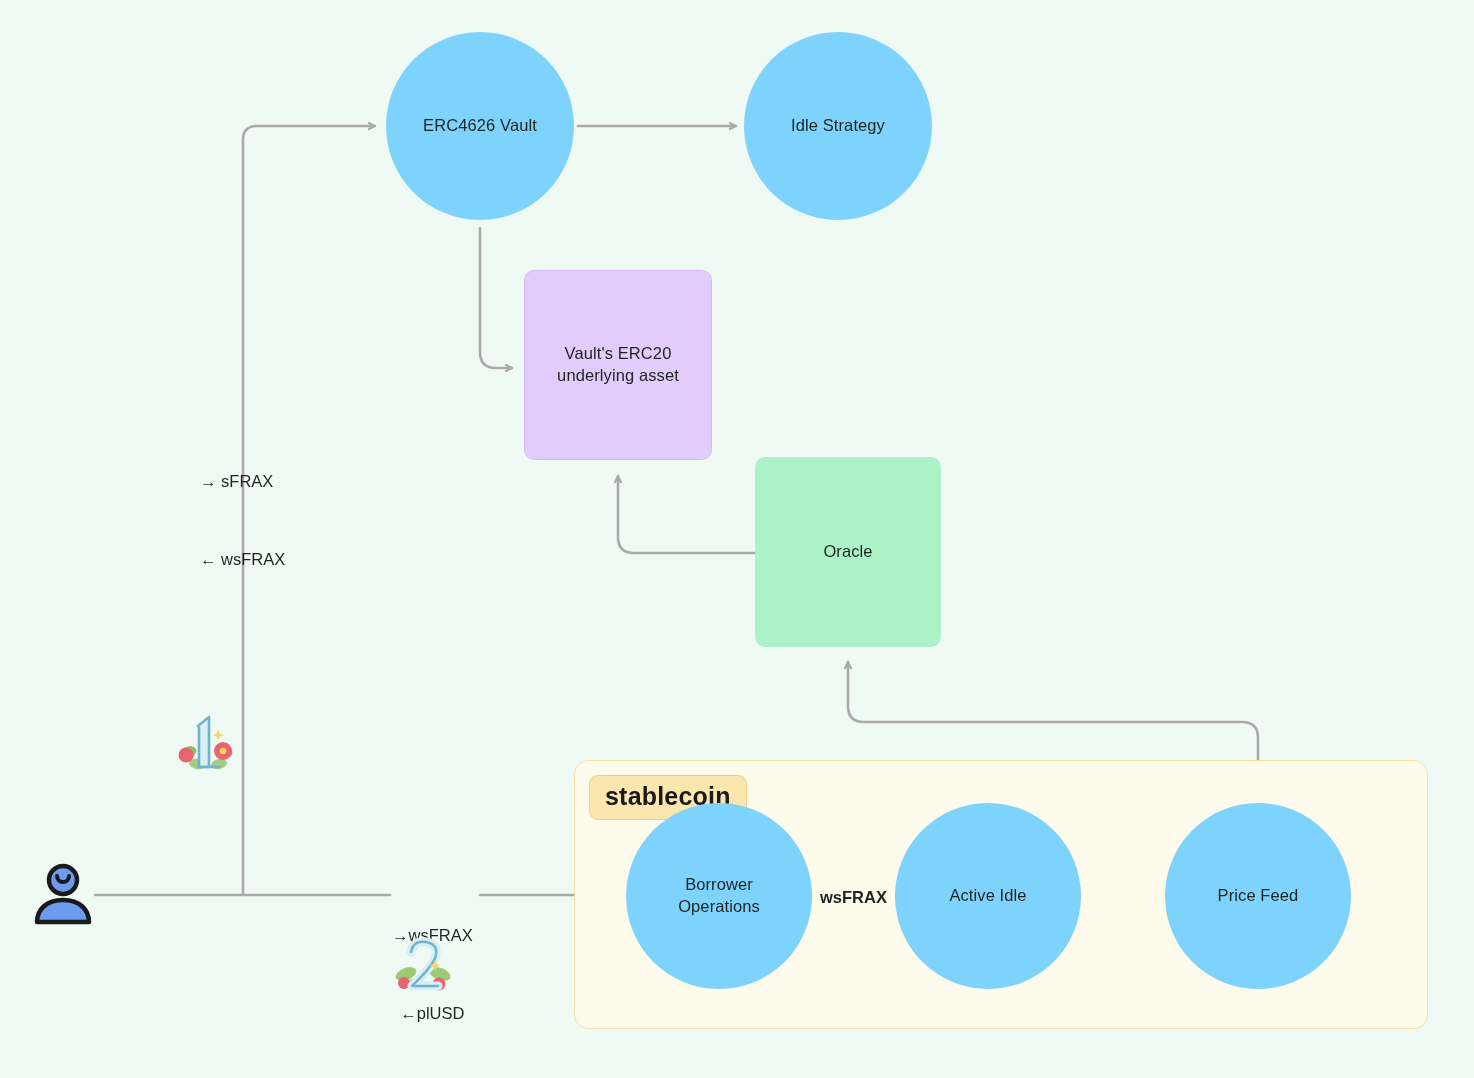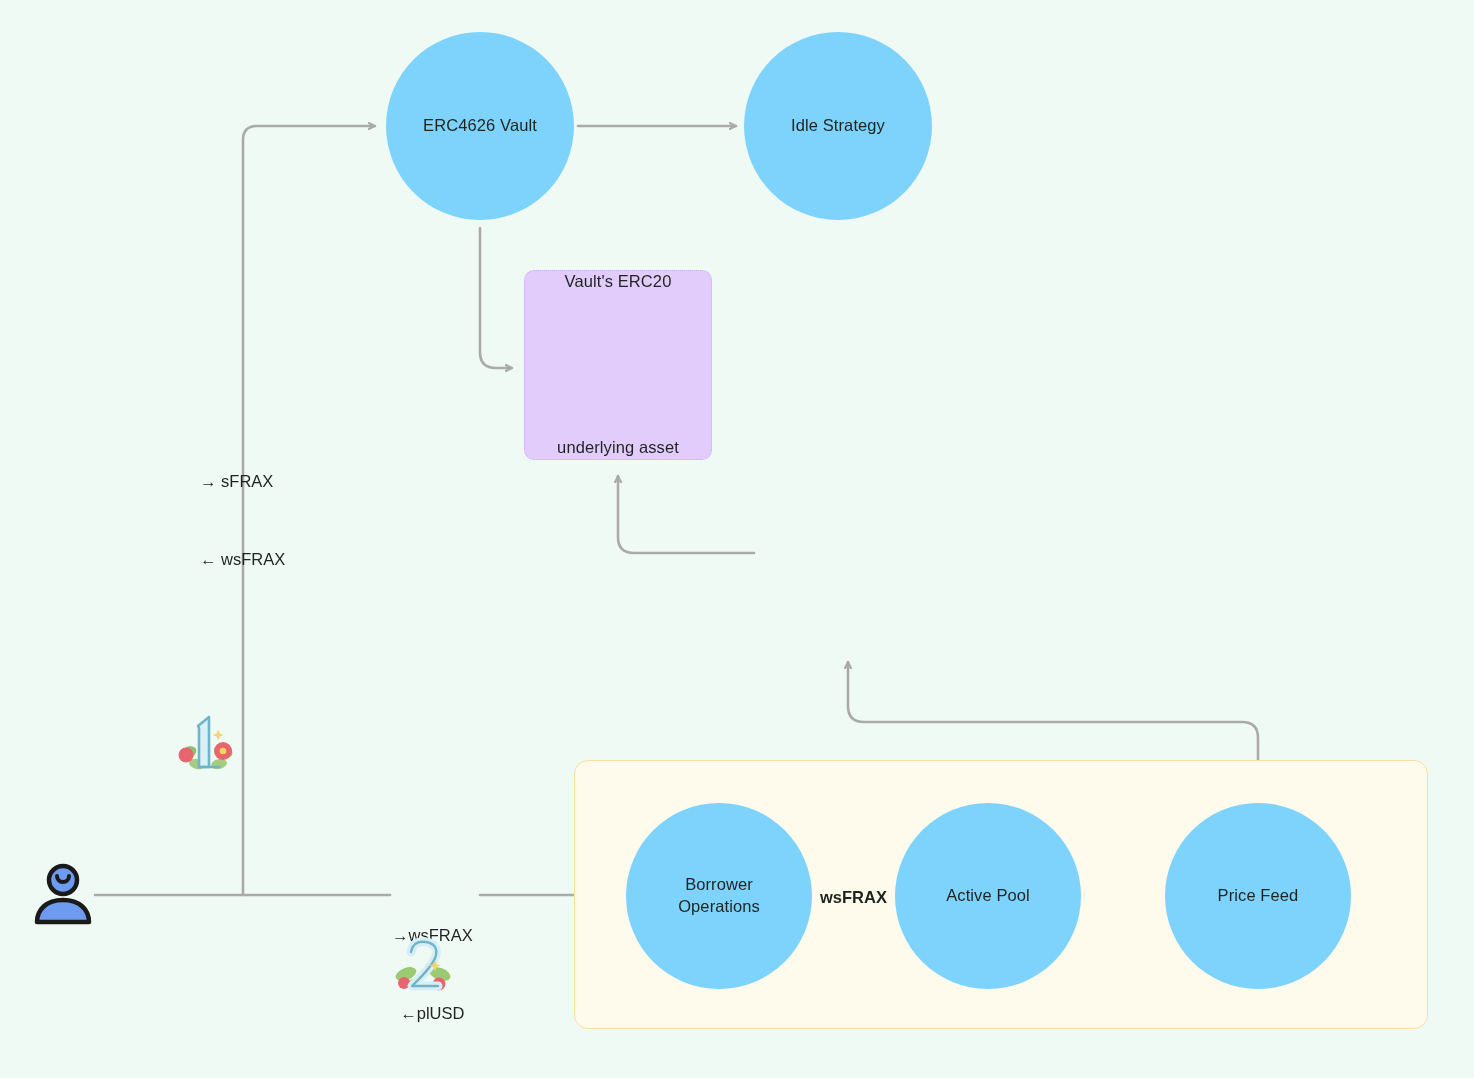--- a/index.html
+++ b/index.html
@@ -41,21 +41,20 @@
     background: #7dd3fc;
   }
   .rect-green {
     background: #ACF2C8;
     border-radius: 10px;
   }
   .rect-purple {
     background: #E2CCFC;
     border-radius: 10px;
     border: 1px dotted #CDA8F0;
-    justify-content: space-between;
   }
   .group-box {
     position: absolute;
     background: #FEFBEC;
     border: 1.5px solid #F7DFA3;
     border-radius: 14px;
   }
   .group-badge {
     position: absolute;
     background: #FBE7AE;
@@ -117,42 +116,46 @@
 
       <path d="M1258,812 L1258,738 Q1258,722 1242,722 L864,722 Q848,722 848,706 L848,662" marker-end="url(#arrow)"></path>
 
       <path d="M812,895 L893,895"></path>
 
       <path d="M1088,895 L1160,895" marker-end="url(#arrow)"></path>
     </g>
   </svg>
 
   <div class="group-box" style="left:574px; top:760px; width:852px; height:267px;"></div>
+  <div class="group-badge" style="left:589px; top:775px;">stablecoin</div>
 
   <div class="node circle" style="left:386px; top:32px; width:188px; height:188px;">
     <span>ERC4626 Vault</span>
   </div>
 
   <div class="node circle" style="left:744px; top:32px; width:188px; height:188px;">
     <span>Idle Strategy</span>
   </div>
 
   <div class="node rect-purple" style="left:524px; top:270px; width:186px; height:188px; flex-direction:column;">
     <span>Vault's ERC20</span>
     <span>underlying asset</span>
   </div>
 
+  <div class="node rect-green" style="left:755px; top:457px; width:186px; height:190px;">
+    <span>Oracle</span>
+  </div>
 
   <div class="node circle" style="left:626px; top:803px; width:186px; height:186px; flex-direction:column;">
     <span>Borrower</span>
     <span>Operations</span>
   </div>
 
   <div class="node circle" style="left:895px; top:803px; width:186px; height:186px;">
-    <span>Active Pool</span>
+    <span>Active Idle</span>
   </div>
 
   <div class="node circle" style="left:1165px; top:803px; width:186px; height:186px;">
     <span>Price Feed</span>
   </div>
 
   <div class="edge-label" style="left:392px; top:872px; text-align:center;">
     <div>→wsFRAX</div>
     <div>←plUSD</div>
   </div>

